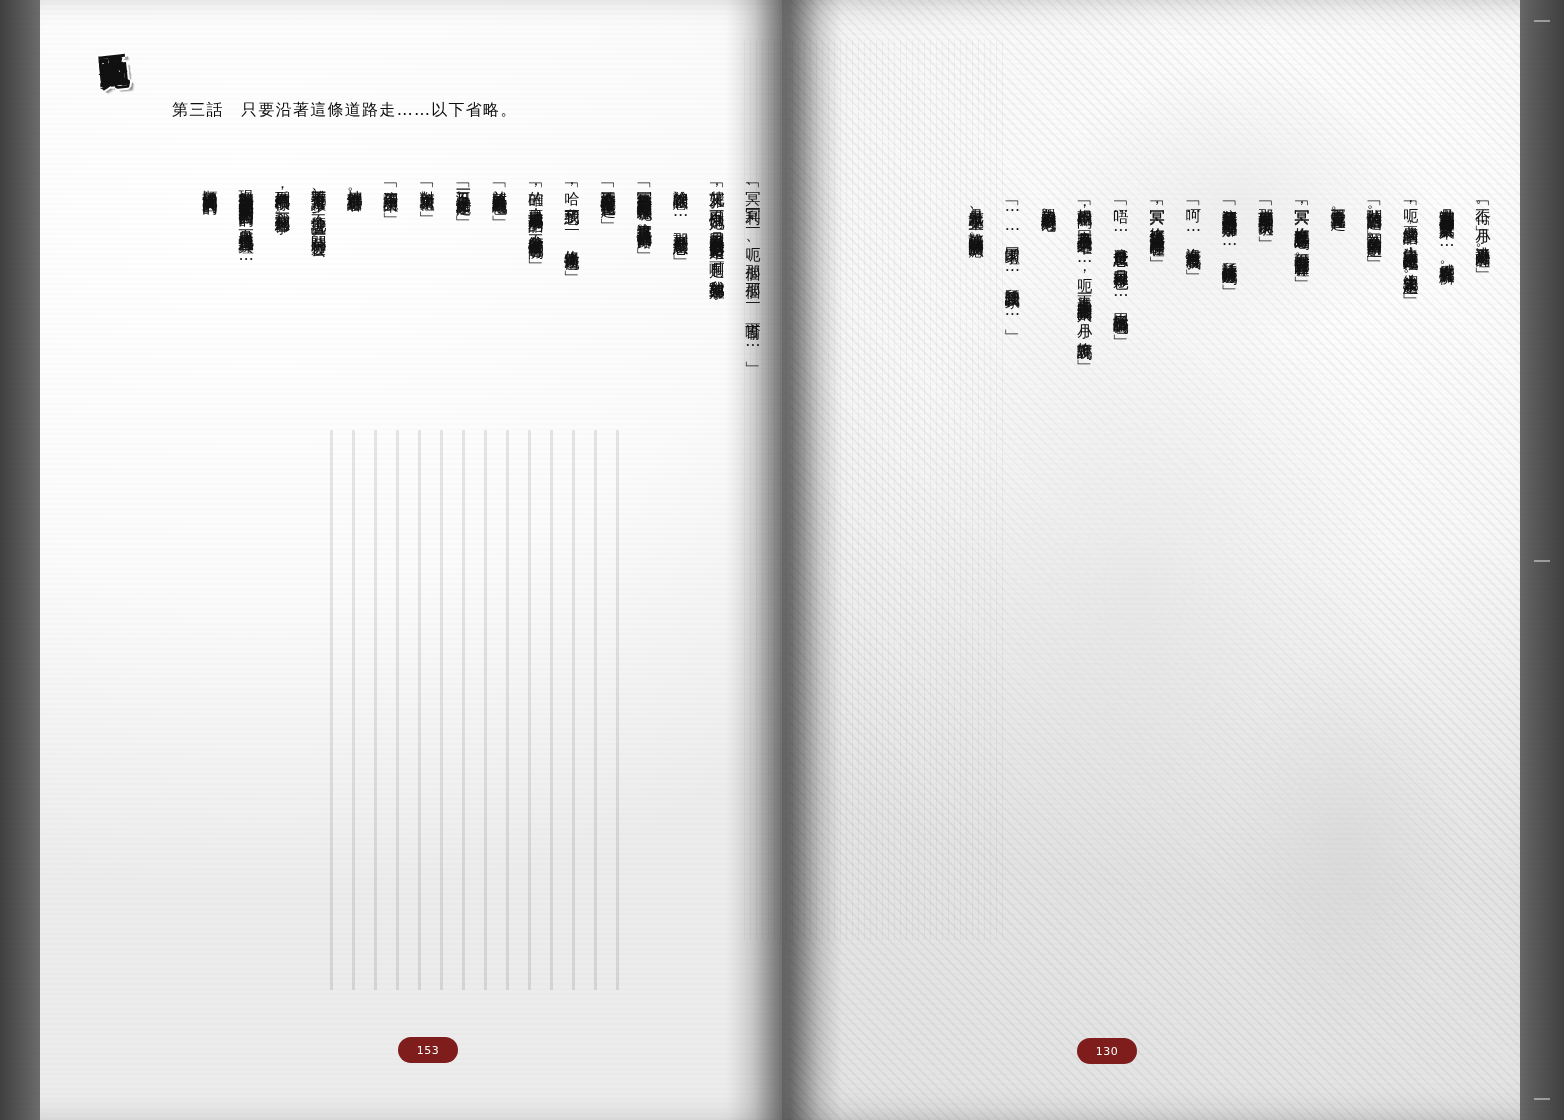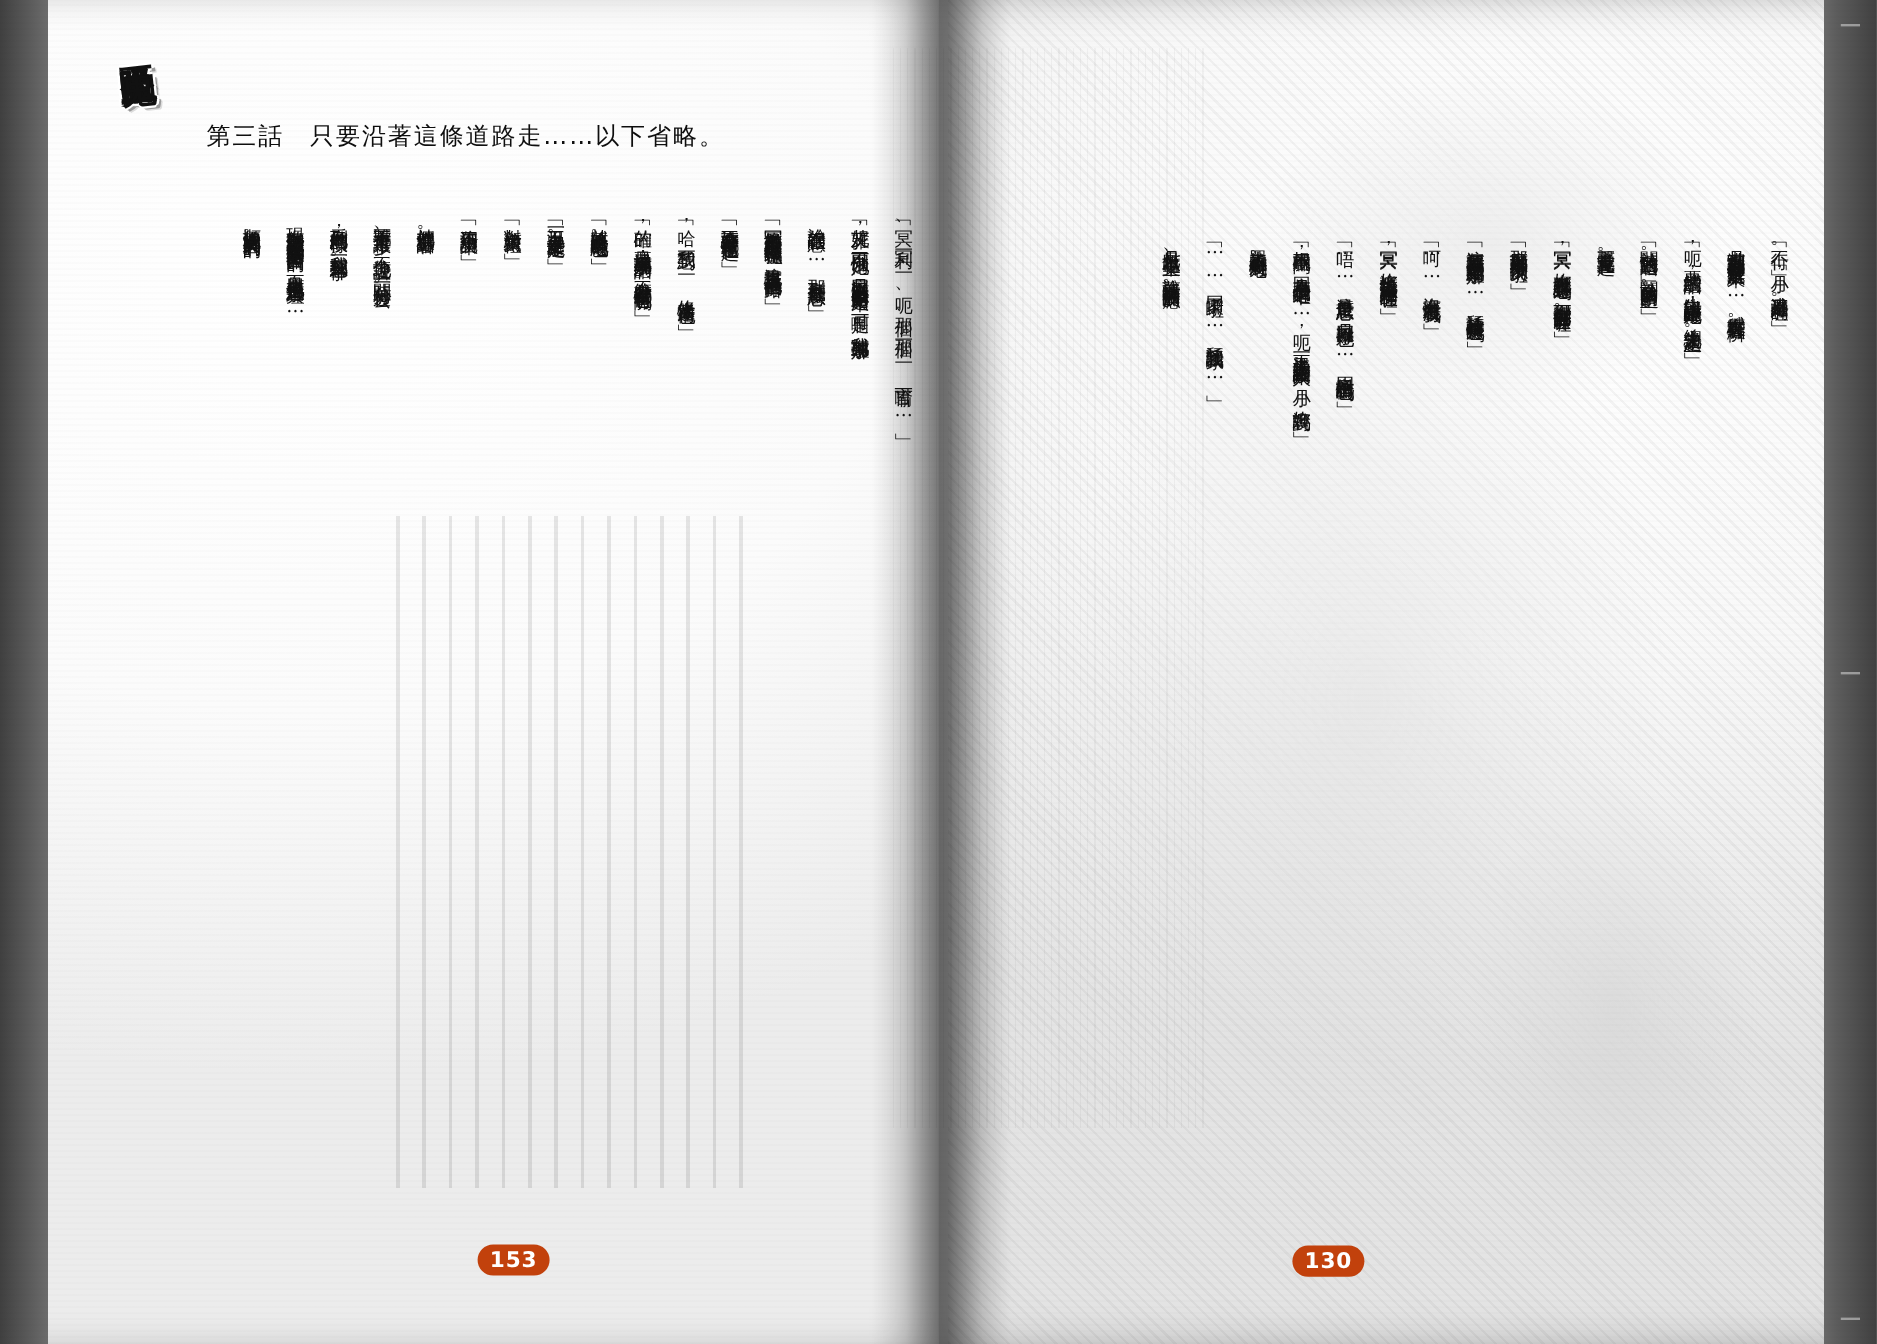--- a/index.html
+++ b/index.html
@@ -121,21 +121,21 @@
     text-shadow:
       2px 0 0 #fff,-2px 0 0 #fff,0 2px 0 #fff,0 -2px 0 #fff,
       3px 3px 0 #9a9a9a, 4px 4px 0 #dcdcdc;
     line-height:1.02;
   }
 
   
   .chapter{
     position:absolute;left:172px;top:100px;
     font-family:"DejaVu Sans","Liberation Sans",sans-serif;
-    font-size:20px;letter-spacing:.08em;color:#0e0e0e;
+    font-size:16px;letter-spacing:.08em;color:#0e0e0e;
     white-space:nowrap;
   }
 
   
   .col-area{
     position:absolute;
     display:flex;flex-direction:row-reverse;
     align-items:flex-start;
     gap:0;
   }
@@ -150,23 +150,23 @@
   }
   
   #area-153{
     right:800px;top:178px;height:870px;
   }
 
   
   .pagenum{
     position:absolute;
     width:60px;height:26px;border-radius:13px;
-    background:#c2410c;color:#fff;
+    background:#7f1d1d;color:#fff;
     font-family:"DejaVu Sans","Liberation Sans",sans-serif;
-    font-size:18px;font-weight:700;
+    font-size:11px;font-weight:400;
     display:flex;align-items:center;justify-content:center;
     letter-spacing:.04em;
   }
   #pn-152{left:1077px;top:1038px;}
   #pn-153{left:398px;top:1037px;}
 
   
   .tick{position:absolute;right:14px;width:16px;height:2px;background:#cfcfcf;opacity:.6;}
 </style>
 </head>

